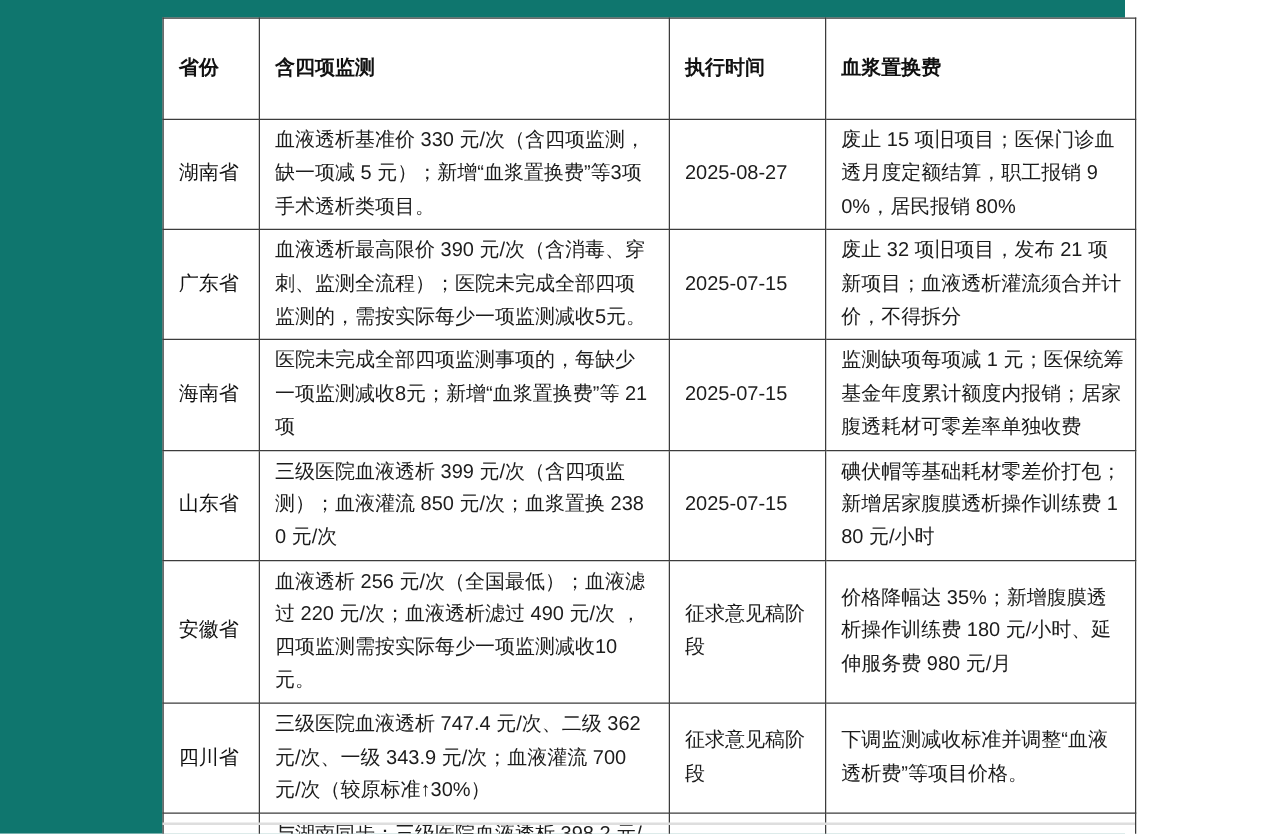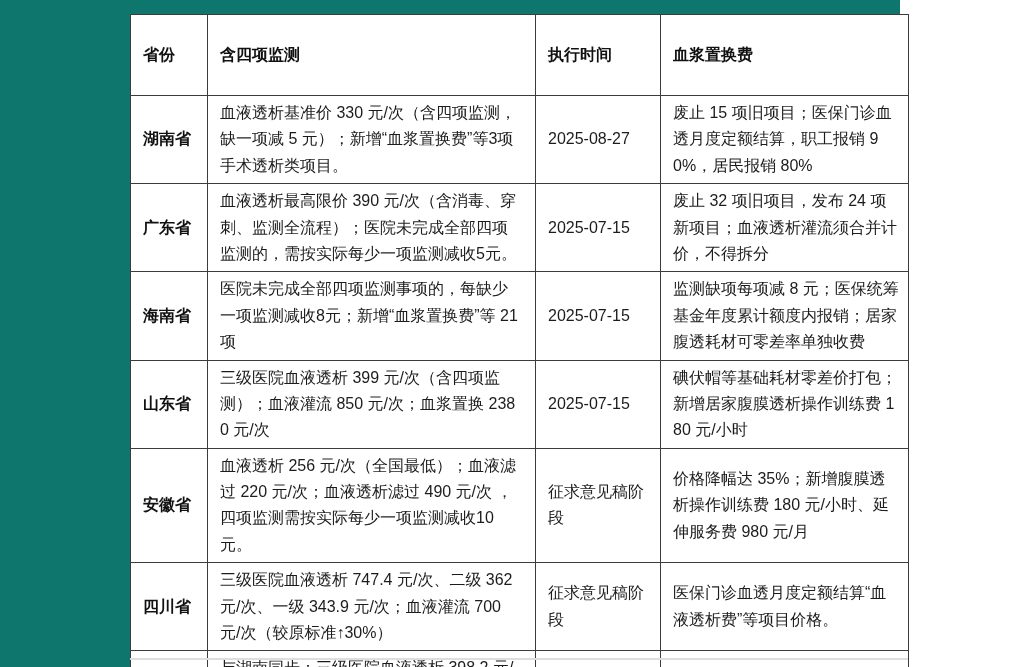--- a/index.html
+++ b/index.html
@@ -29,21 +29,21 @@
     overflow: hidden;
   }
   .price-table th {
     font-weight: bold;
     color: #111111;
   }
   .col-province { width: 77px; }
   .col-content  { width: 328px; }
   .col-date     { width: 125px; }
   .col-note     { width: 248px; }
-  td.province { font-weight: bold; color: #111111; }
+  td.province { font-weight: normal; color: #111111; }
   tr.hdr  { height: 81px; }
   tr.r0 { height: 82px; }
   tr.r1 { height: 80px; }
   tr.r2 { height: 78px; }
   tr.r3 { height: 78px; }
   tr.r4 { height: 77px; }
   tr.r5 { height: 80px; }
   tr.r6 { height: 78px; }
   td.content { padding-right: 16px; }
   .bottom-rule {
@@ -75,45 +75,45 @@
       <tr class="r0">
         <td class="province">湖南省</td>
         <td class="content">血液透析基准价 330 元/次（含四项监测，缺一项减 5 元）；新增“血浆置换费”等3项手术透析类项目。</td>
         <td class="date">2025-08-27</td>
         <td class="note">废止 15 项旧项目；医保门诊血透月度定额结算，职工报销 90%，居民报销 80%</td>
       </tr>
       <tr class="r1">
         <td class="province">广东省</td>
         <td class="content">血液透析最高限价 390 元/次（含消毒、穿刺、监测全流程）；医院未完成全部四项监测的，需按实际每少一项监测减收5元。</td>
         <td class="date">2025-07-15</td>
-        <td class="note">废止 32 项旧项目，发布 24 项新项目；血液透析灌流须合并计价，不得拆分</td>
+        <td class="note">废止 32 项旧项目，发布 21 项新项目；血液透析灌流须合并计价，不得拆分</td>
       </tr>
       <tr class="r2">
         <td class="province">海南省</td>
         <td class="content">医院未完成全部四项监测事项的，每缺少一项监测减收8元；新增“血浆置换费”等 21 项</td>
         <td class="date">2025-07-15</td>
-        <td class="note">监测缺项每项减 8 元；医保统筹基金年度累计额度内报销；居家腹透耗材可零差率单独收费</td>
+        <td class="note">监测缺项每项减 1 元；医保统筹基金年度累计额度内报销；居家腹透耗材可零差率单独收费</td>
       </tr>
       <tr class="r3">
         <td class="province">山东省</td>
         <td class="content">三级医院血液透析 399 元/次（含四项监测）；血液灌流 850 元/次；血浆置换 2380 元/次</td>
         <td class="date">2025-07-15</td>
         <td class="note">碘伏帽等基础耗材零差价打包；新增居家腹膜透析操作训练费 180 元/小时</td>
       </tr>
       <tr class="r4">
         <td class="province">安徽省</td>
         <td class="content">血液透析 256 元/次（全国最低）；血液滤过 220 元/次；血液透析滤过 490 元/次 ，四项监测需按实际每少一项监测减收10元。</td>
         <td class="date">征求意见稿阶段</td>
         <td class="note">价格降幅达 35%；新增腹膜透析操作训练费 180 元/小时、延伸服务费 980 元/月</td>
       </tr>
       <tr class="r5">
         <td class="province">四川省</td>
         <td class="content">三级医院血液透析 747.4 元/次、二级 362 元/次、一级 343.9 元/次；血液灌流 700 元/次（较原标准↑30%）</td>
         <td class="date">征求意见稿阶段</td>
-        <td class="note">医保门诊血透月度定额结算“血液透析费”等项目价格。</td>
+        <td class="note">下调监测减收标准并调整“血液透析费”等项目价格。</td>
       </tr>
       <tr class="r6">
         <td class="province">重庆市</td>
         <td class="content">与湖南同步：三级医院血液透析 398.2 元/次；医院未完成全部四项监测的，需按实际每少一项监测减收8元（减收按比例浮动）。</td>
         <td class="date">2025-08-01</td>
         <td class="note">价格体系对标湖南；医保结算同湖南模式</td>
       </tr>
     </tbody>
   </table>
   <div class="bottom-rule"></div>

